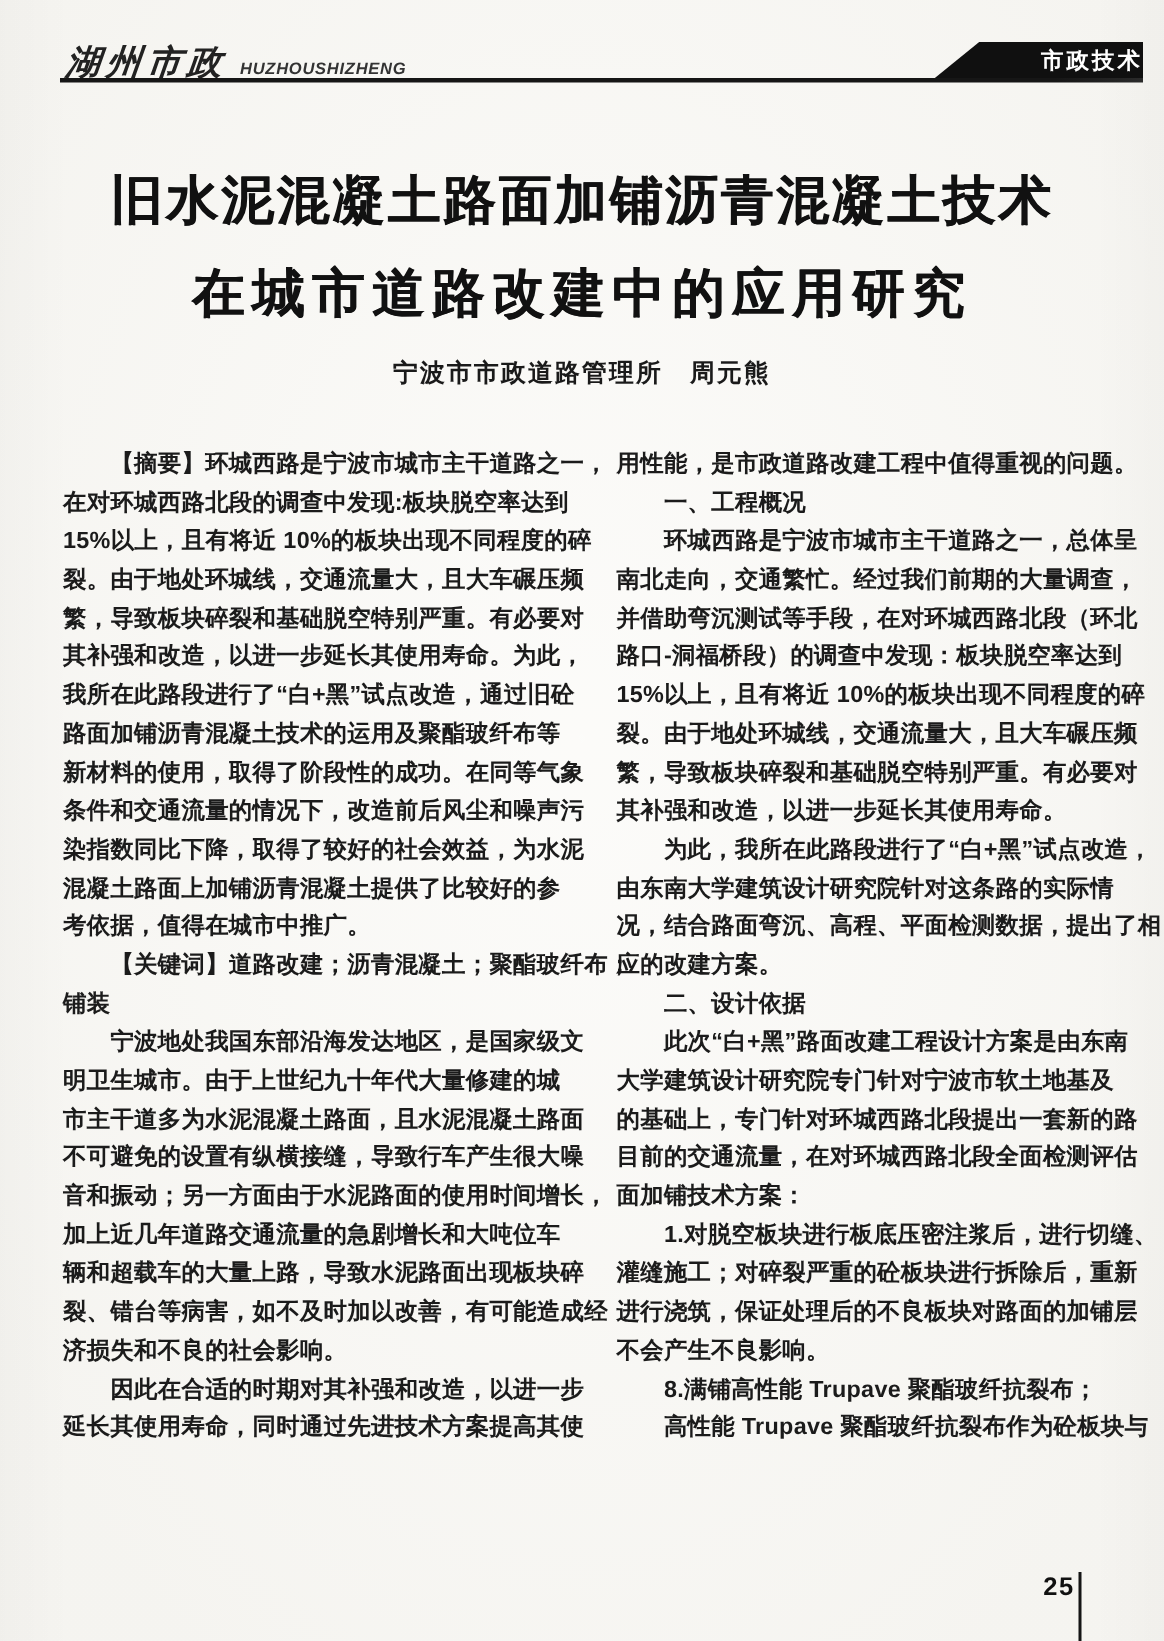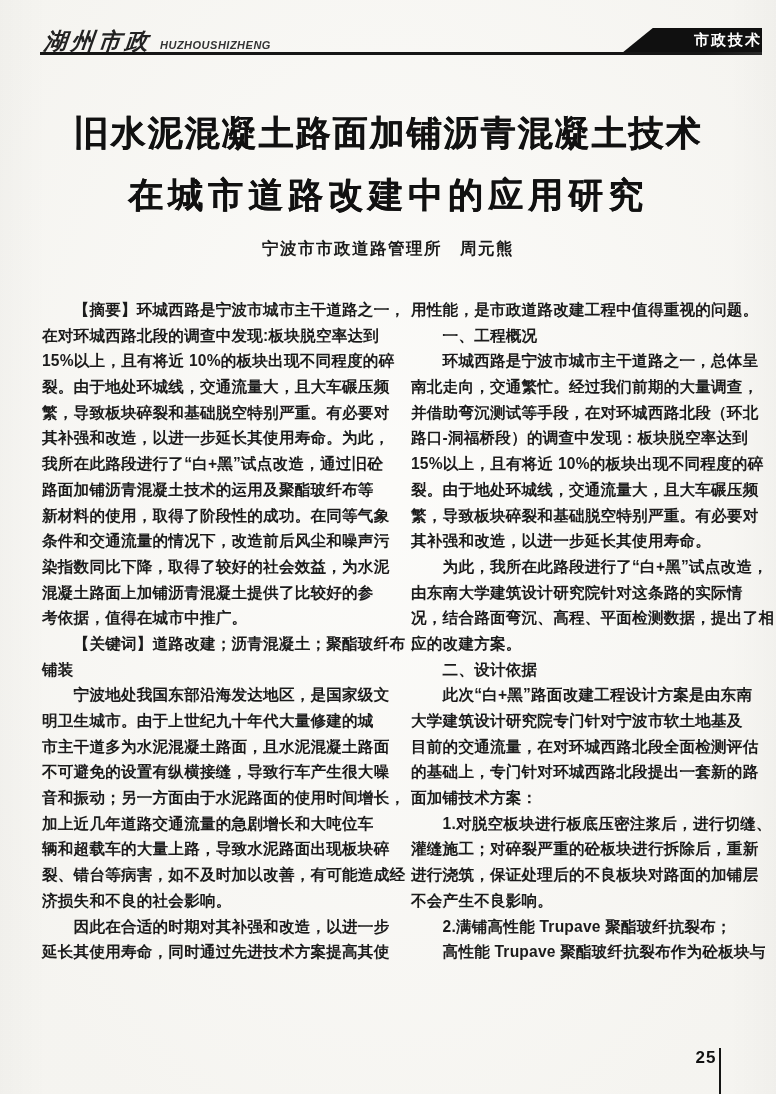--- a/index.html
+++ b/index.html
@@ -139,28 +139,28 @@
         <div class="body-line">裂。由于地处环城线，交通流量大，且大车碾压频</div>
         <div class="body-line">繁，导致板块碎裂和基础脱空特别严重。有必要对</div>
         <div class="body-line">其补强和改造，以进一步延长其使用寿命。</div>
         <div class="body-line">　　为此，我所在此路段进行了“白+黑”试点改造，</div>
         <div class="body-line">由东南大学建筑设计研究院针对这条路的实际情</div>
         <div class="body-line">况，结合路面弯沉、高程、平面检测数据，提出了相</div>
         <div class="body-line">应的改建方案。</div>
         <div class="body-line">　　二、设计依据</div>
         <div class="body-line">　　此次“白+黑”路面改建工程设计方案是由东南</div>
         <div class="body-line">大学建筑设计研究院专门针对宁波市软土地基及</div>
+        <div class="body-line">的基础上，专门针对环城西路北段提出一套新的路</div>
         <div class="body-line">目前的交通流量，在对环城西路北段全面检测评估</div>
-        <div class="body-line">的基础上，专门针对环城西路北段提出一套新的路</div>
         <div class="body-line">面加铺技术方案：</div>
         <div class="body-line">　　1.对脱空板块进行板底压密注浆后，进行切缝、</div>
         <div class="body-line">灌缝施工；对碎裂严重的砼板块进行拆除后，重新</div>
         <div class="body-line">进行浇筑，保证处理后的不良板块对路面的加铺层</div>
         <div class="body-line">不会产生不良影响。</div>
-        <div class="body-line">　　2.满铺高性能 Trupave 聚酯玻纤抗裂布；</div>
+        <div class="body-line">　　8.满铺高性能 Trupave 聚酯玻纤抗裂布；</div>
         <div class="body-line">　　高性能 Trupave 聚酯玻纤抗裂布作为砼板块与</div>
       </div>
   </div>
 
   <div class="pagenum-wrap">
     <span class="pagenum">25</span>
     <span class="pagenum-bar"></span>
   </div>
 
 </div>

